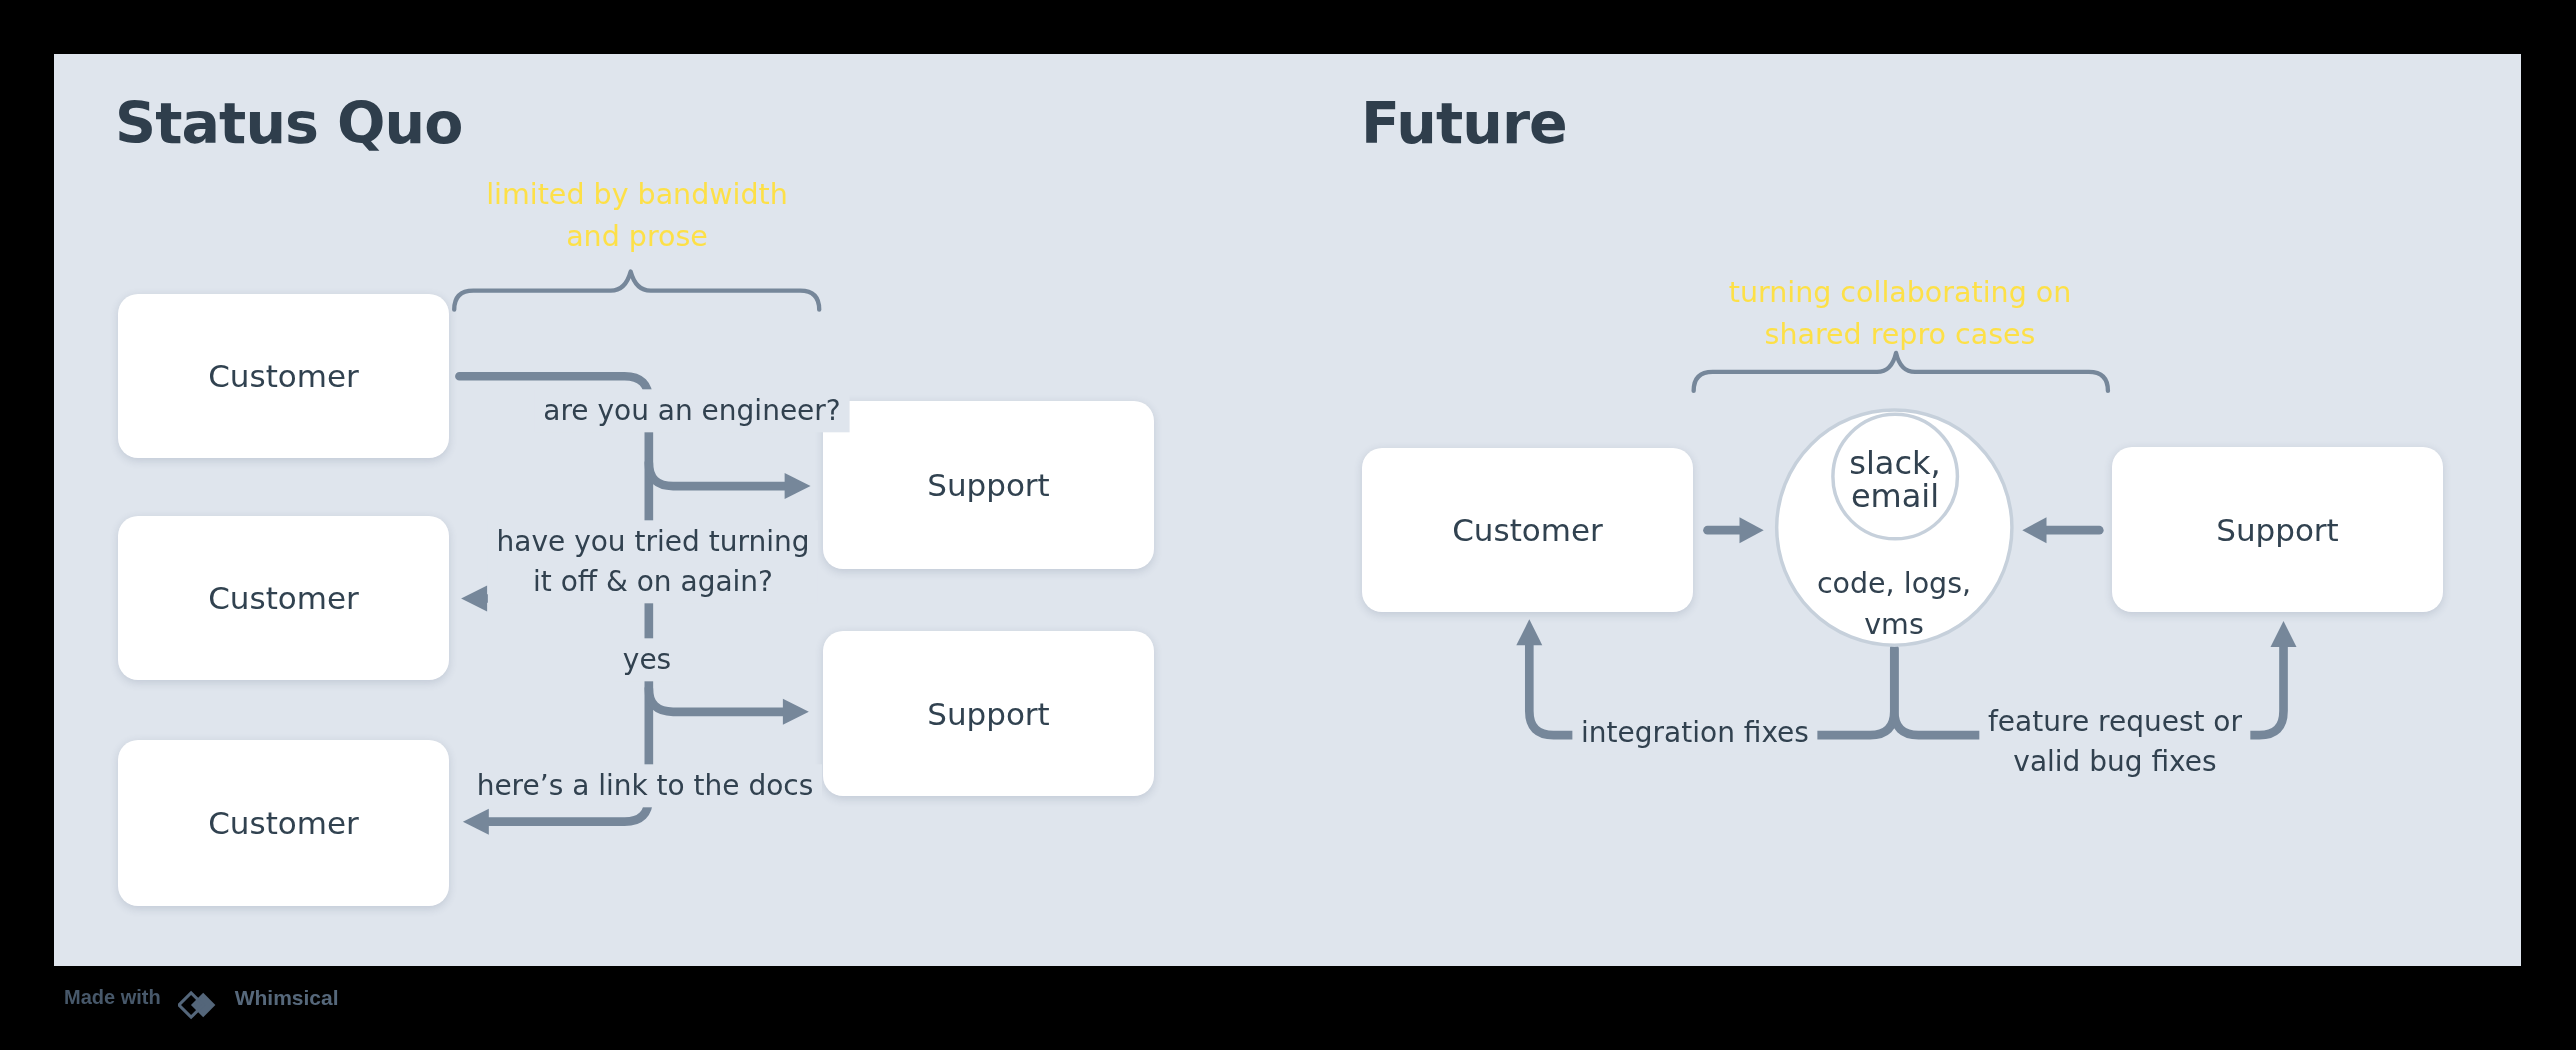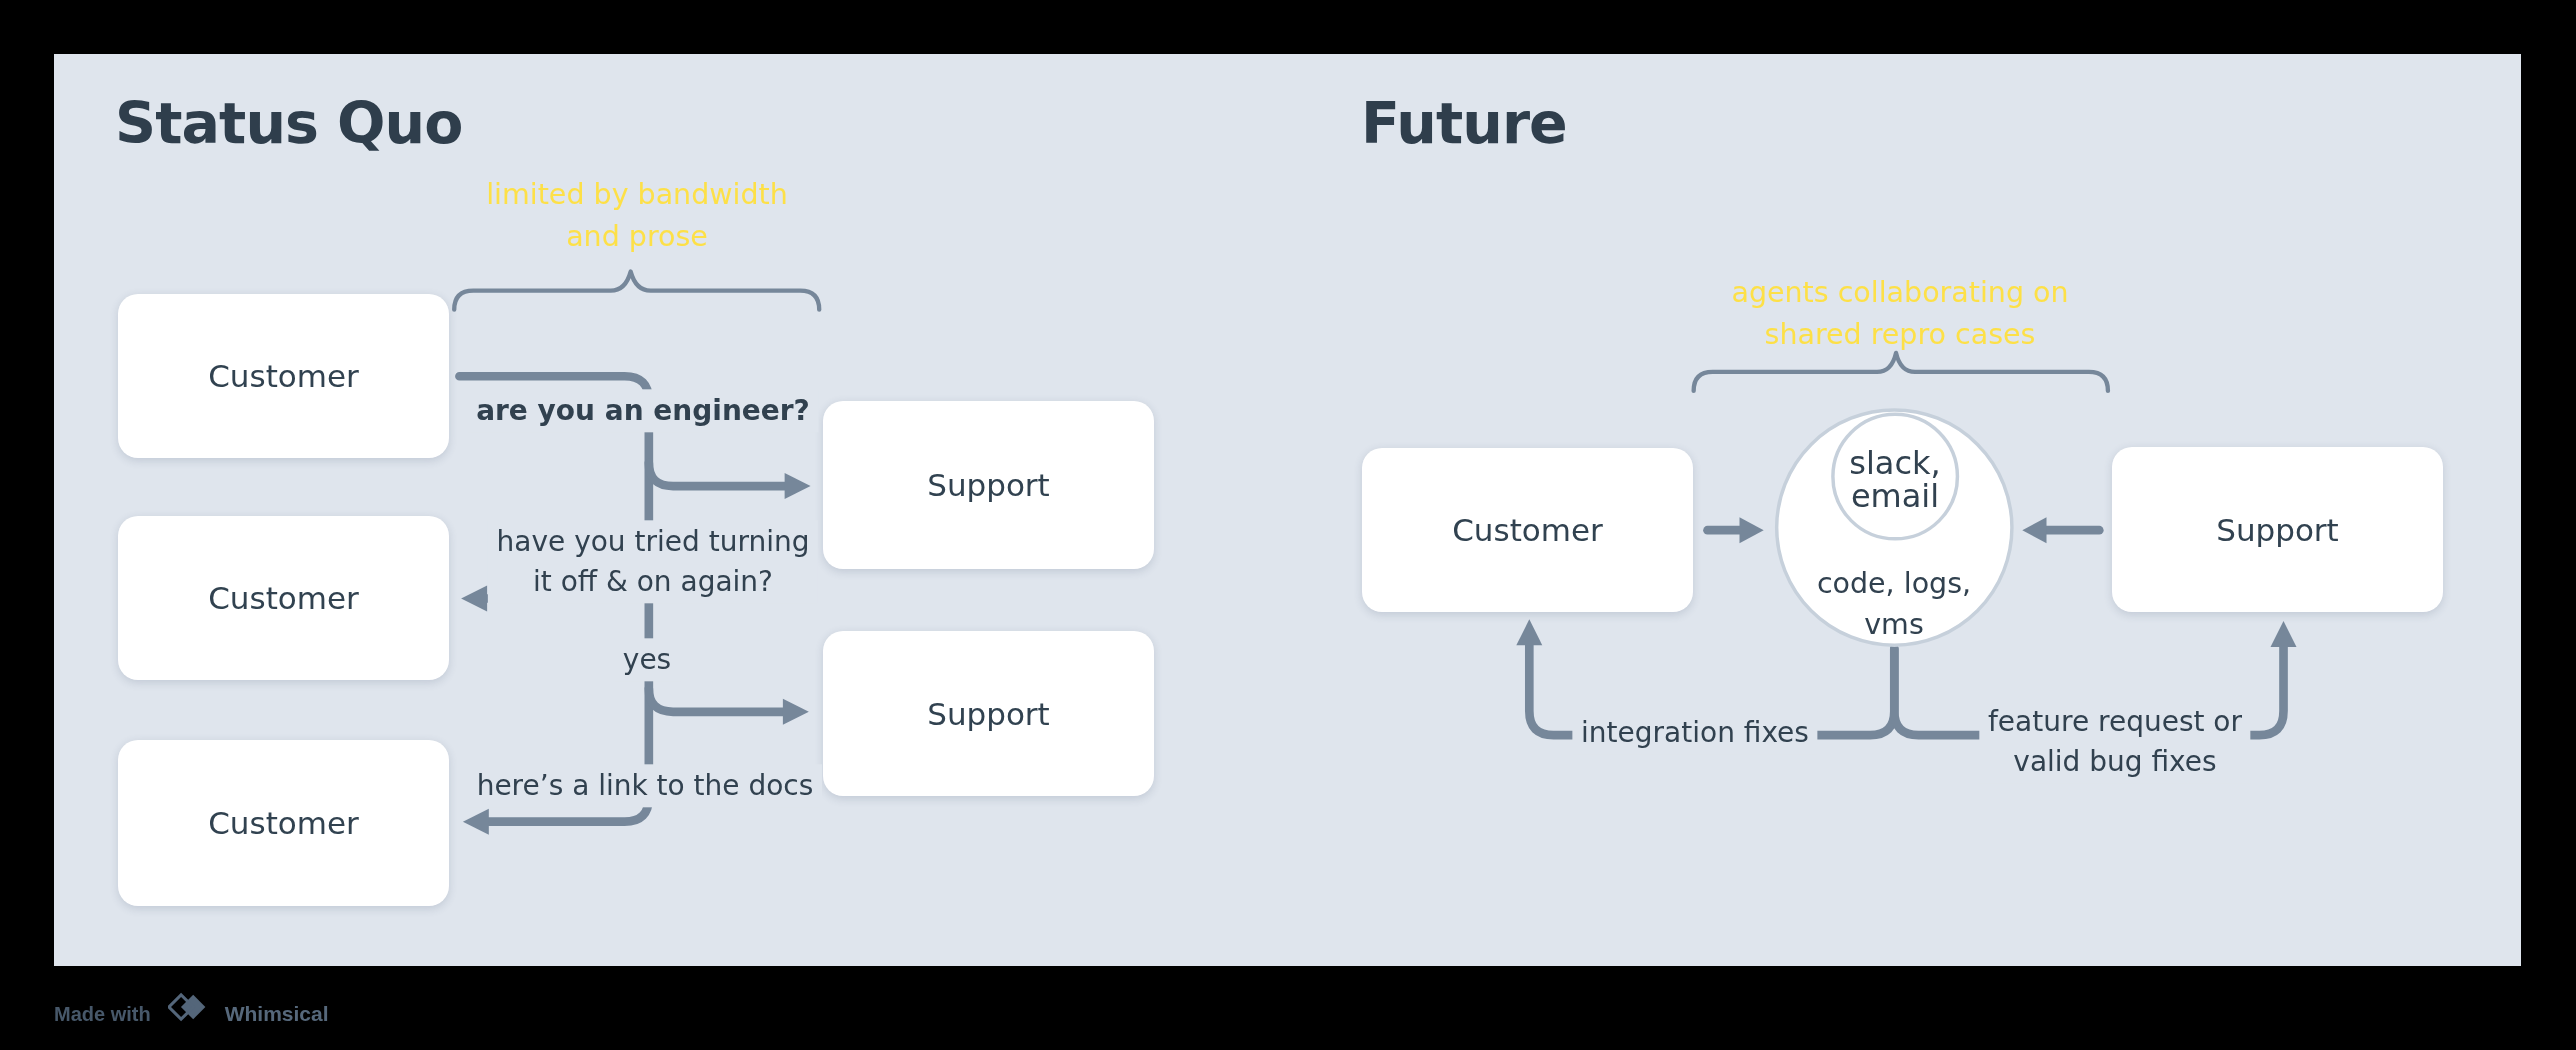--- a/index.html
+++ b/index.html
@@ -10,21 +10,21 @@
   .heading{position:absolute;font-size:57px;font-weight:700;letter-spacing:-0.9px;color:#2f3e4c;white-space:pre;}
   .node{position:absolute;background:#fff;border-radius:20px;display:flex;align-items:center;justify-content:center;
         font-size:31px;color:#314250;box-shadow:0 2.6px 8.7px rgba(50,70,100,0.16);}
   .lbl{position:absolute;transform:translate(-50%,-50%);text-align:center;font-size:28px;line-height:40px;
        color:#31414f;white-space:pre-line;}
   .lbl.masked{background:#dfe5ed;padding:1.7px 8.7px;}
   .brace-text{position:absolute;transform:translateX(-50%);text-align:center;font-size:28.5px;line-height:42px;color:#fde047;white-space:pre-line;}
   .circle-text{position:absolute;transform:translate(-50%,-50%);text-align:center;color:#31414f;white-space:pre-line;}
   #inner-circle-text{font-size:32px;line-height:33px;}
   #outer-circle-text{font-size:28.5px;line-height:41px;}
-  #footer{position:absolute;left:54px;top:986px;height:40px;display:flex;align-items:flex-end;gap:17px;}
+  #footer{position:absolute;left:64px;top:986px;height:40px;display:flex;align-items:flex-start;gap:17px;}
   #footer .made{font-size:20px;font-weight:700;color:#47586a;font-family:"Liberation Sans",sans-serif;}
   #footer .brand{font-size:21px;font-weight:700;color:#56687b;font-family:"Liberation Sans",sans-serif;}
 </style>
 </head>
 <body>
 
 <div id="stage">
   <div id="panel"></div>
 
   <svg id="wires" viewBox="0 0 2978 1214">
@@ -59,30 +59,30 @@
       <polygon points="1768,716 1753,746 1783,746"></polygon>
       <polygon points="2640,718 2625,748 2655,748"></polygon>
     </g>
   </svg>
 
   <div class="heading" style="left:115px;top:90px;">Status Quo</div>
   <div class="heading" style="left:1361px;top:90px;">Future</div>
 
   <div class="brace-text" style="left:637px;top:174px;">limited by bandwidth
 and prose</div>
-  <div class="brace-text" style="left:1900px;top:272px;">agents collaborating on
+  <div class="brace-text" style="left:1900px;top:272px;">turning collaborating on
 shared repro cases</div>
 
   <div class="node" style="left:118px;top:294px;width:331px;height:164px;">Customer</div>
   <div class="node" style="left:118px;top:516px;width:331px;height:164px;">Customer</div>
   <div class="node" style="left:118px;top:740px;width:331px;height:166px;">Customer</div>
   <div class="node" style="left:823px;top:401px;width:331px;height:168px;">Support</div>
   <div class="node" style="left:823px;top:631px;width:331px;height:165px;">Support</div>
 
-  <div class="lbl masked" style="left:643px;top:411px;font-weight:bold;">are you an engineer?</div>
+  <div class="lbl masked" style="left:692px;top:411px;">are you an engineer?</div>
   <div class="lbl masked" style="left:653px;top:562px;">have you tried turning
 it off &amp; on again?</div>
   <div class="lbl masked" style="left:647px;top:660px;">yes</div>
   <div class="lbl masked" style="left:645px;top:786px;">here’s a link to the docs</div>
 
   <div class="node" style="left:1362px;top:448px;width:331px;height:164px;">Customer</div>
   <div class="node" style="left:2112px;top:447px;width:331px;height:165px;">Support</div>
 
   <div class="circle-text" id="inner-circle-text" style="left:1895px;top:480px;">slack,
 email</div>

